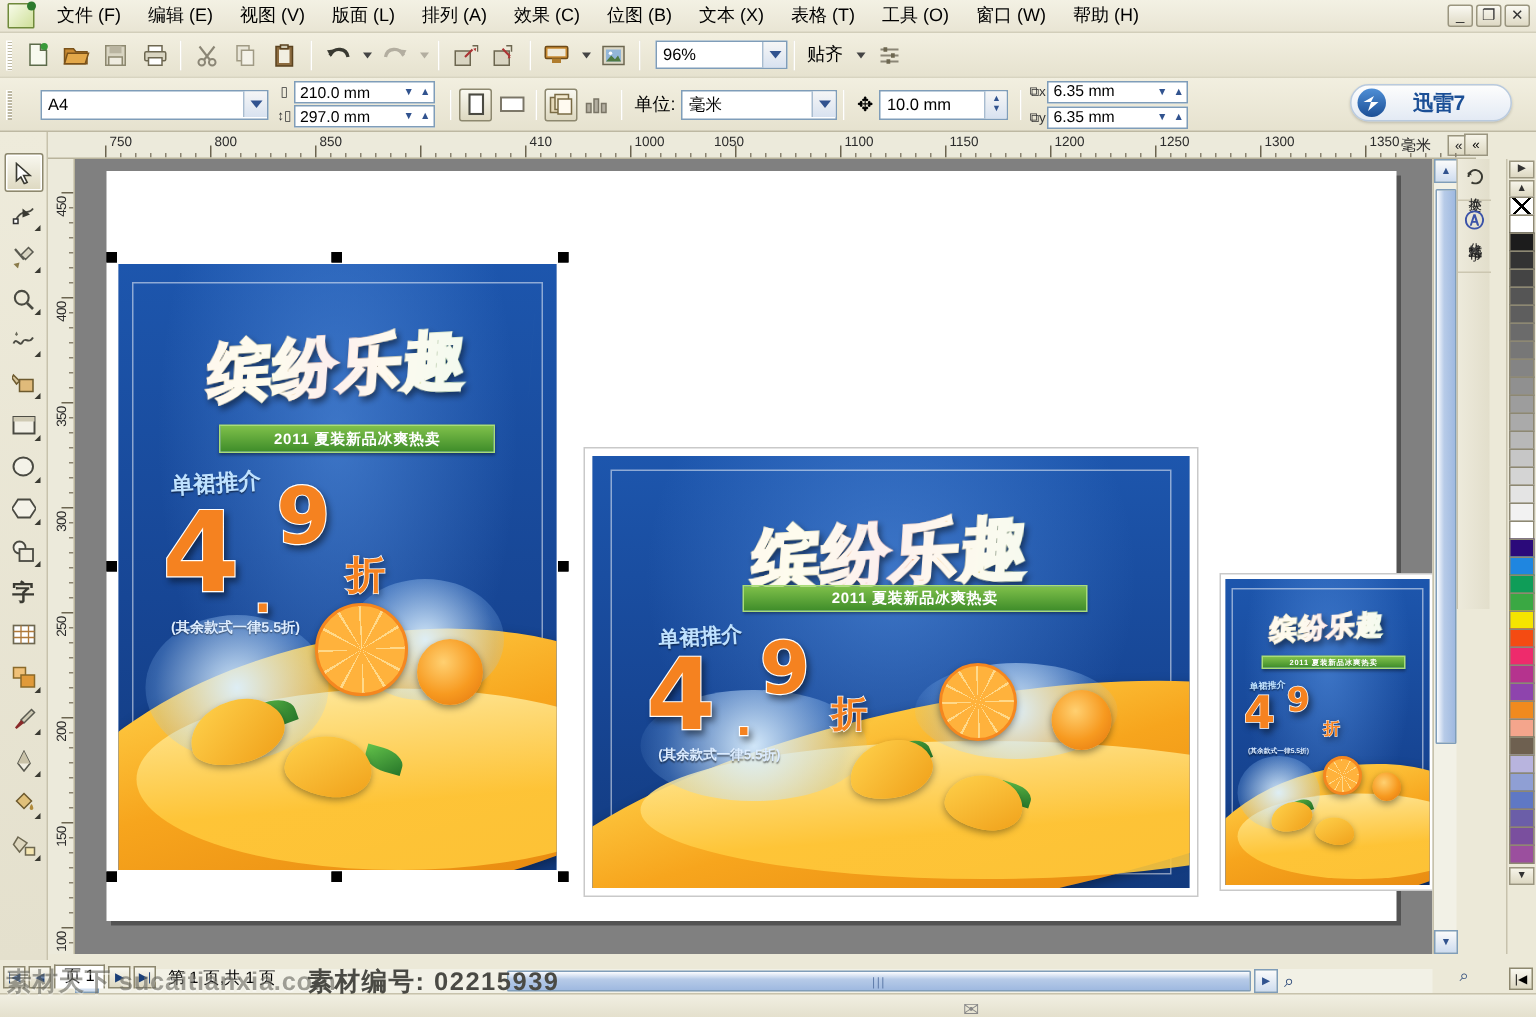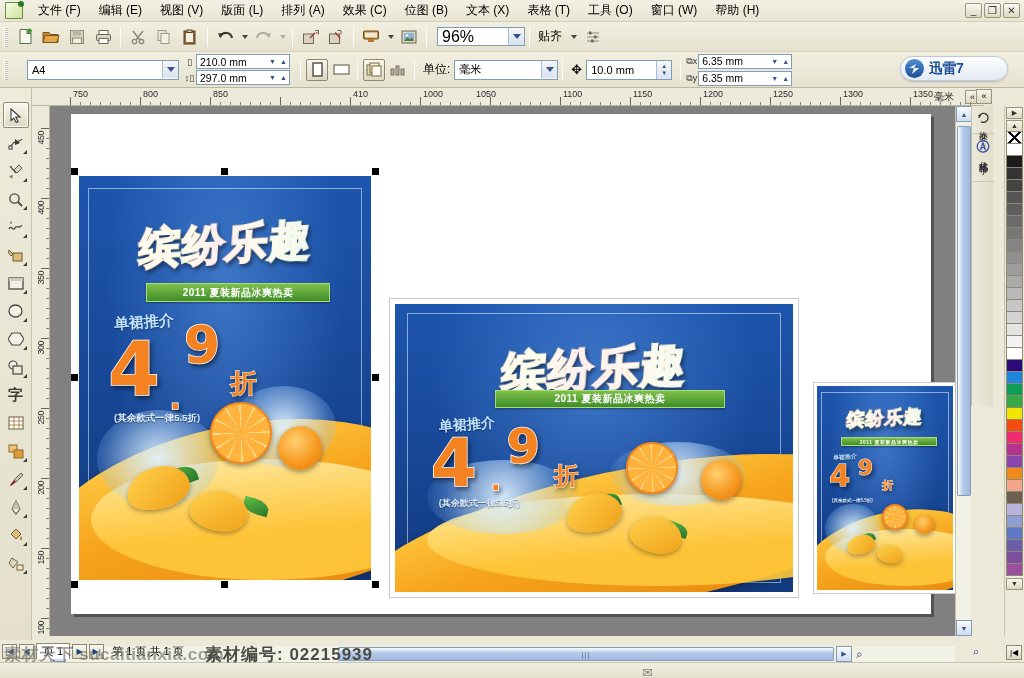--- a/index.html
+++ b/index.html
@@ -68,21 +68,21 @@
   .drop-arrow {
     width: 0; height: 0; margin-left: 2px;
     border-left: 3px solid transparent; border-right: 3px solid transparent;
     border-top: 4px solid #444;
   }
   .zoom-combo {
     display: flex; align-items: center;
     width: 88px; height: 19px; margin-left: 6px;
     background: #fff; border: 1px solid #7f9db9;
   }
-  .zoom-combo .val { flex: 1; font-size: 16px; padding-left: 4px; color: #000; }
+  .zoom-combo .val { flex: 1; font-size: 11px; padding-left: 4px; color: #000; }
   .cb-arrow {
     width: 16px; height: 17px; background: linear-gradient(#f6f6f6,#d8e2f0);
     border-left: 1px solid #a8bcd0; display: flex; align-items: center; justify-content: center;
   }
   .cb-arrow i {
     width: 0; height: 0;
     border-left: 4px solid transparent; border-right: 4px solid transparent;
     border-top: 5px solid #31538f;
   }
   .tb-text { font-size: 12px; color: #000; padding: 0 4px; }
@@ -140,21 +140,21 @@
     border: 1px solid #b9cade; border-radius: 13px;
     display: flex; align-items: center; padding-left: 4px;
     box-shadow: 0 1px 2px rgba(0,0,0,.18);
   }
   .xl-badge {
     width: 19px; height: 19px; border-radius: 50%;
     background: linear-gradient(#4f8fd6,#1c4f96);
     display: flex; align-items: center; justify-content: center;
     color: #fff; font-size: 11px; font-weight: bold;
   }
-  .xl-text { font-size: 14px; font-weight: bold; color: #1b4f96; margin-left: 5px; letter-spacing: -0.5px; text-align: right; }
+  .xl-text { font-size: 14px; font-weight: bold; color: #1b4f96; margin-left: 18px; letter-spacing: -0.5px; text-align: right; }
 
   
   .hruler {
     position: absolute; left: 32px; top: 88px; width: 952px; height: 18px;
     background: #eceadb; border-bottom: 1px solid #b9b49c; overflow: hidden;
   }
   .vruler {
     position: absolute; left: 32px; top: 106px; width: 18px; height: 530px;
     background: #eceadb; border-right: 1px solid #b9b49c; overflow: hidden;
   }

